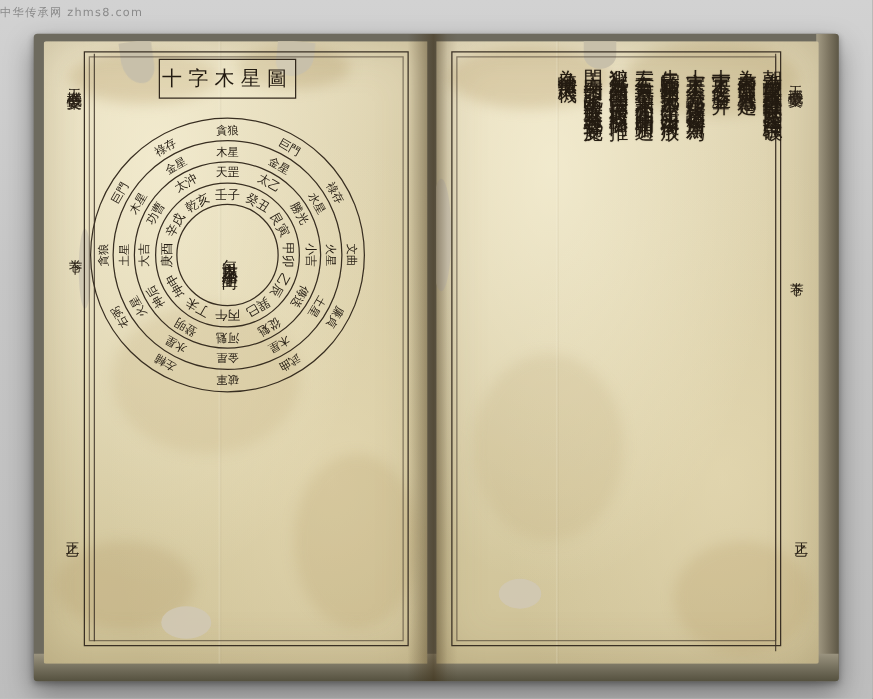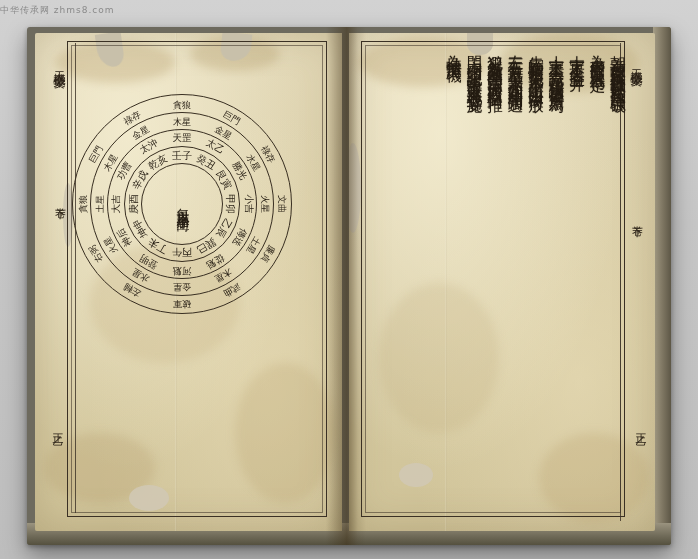--- a/index.html
+++ b/index.html
@@ -286,20 +286,23 @@
 
       <div class="frame" style="left:32px; top:8px; width:258px; height:474px;"></div>
 
       <div id="left-edge-rule"></div>
       <div id="left-strip">
         <span class="stripline">天機彙要</span>
         <span class="stripline" style="margin-top:130px; font-size:11px;">卷下</span>
       </div>
       <span class="stripline" style="position:absolute; left:14px; top:392px; font-size:11px;">正乙</span>
 
+      <div id="title-box">
+        <span class="vtext">十字木星圖</span>
+      </div>
 
       <div id="diagram">
         <div class="ring" style="width:218px; height:218px;"></div>
         <div class="ring" style="width:182px; height:182px;"></div>
         <div class="ring" style="width:148px; height:148px;"></div>
         <div class="ring" style="width:114px; height:114px;"></div>
         <div class="ring" style="width:80px; height:80px;"></div>
         <div id="diagram-center">
           <span id="center-text">每以木星加坐向</span>
         </div>

